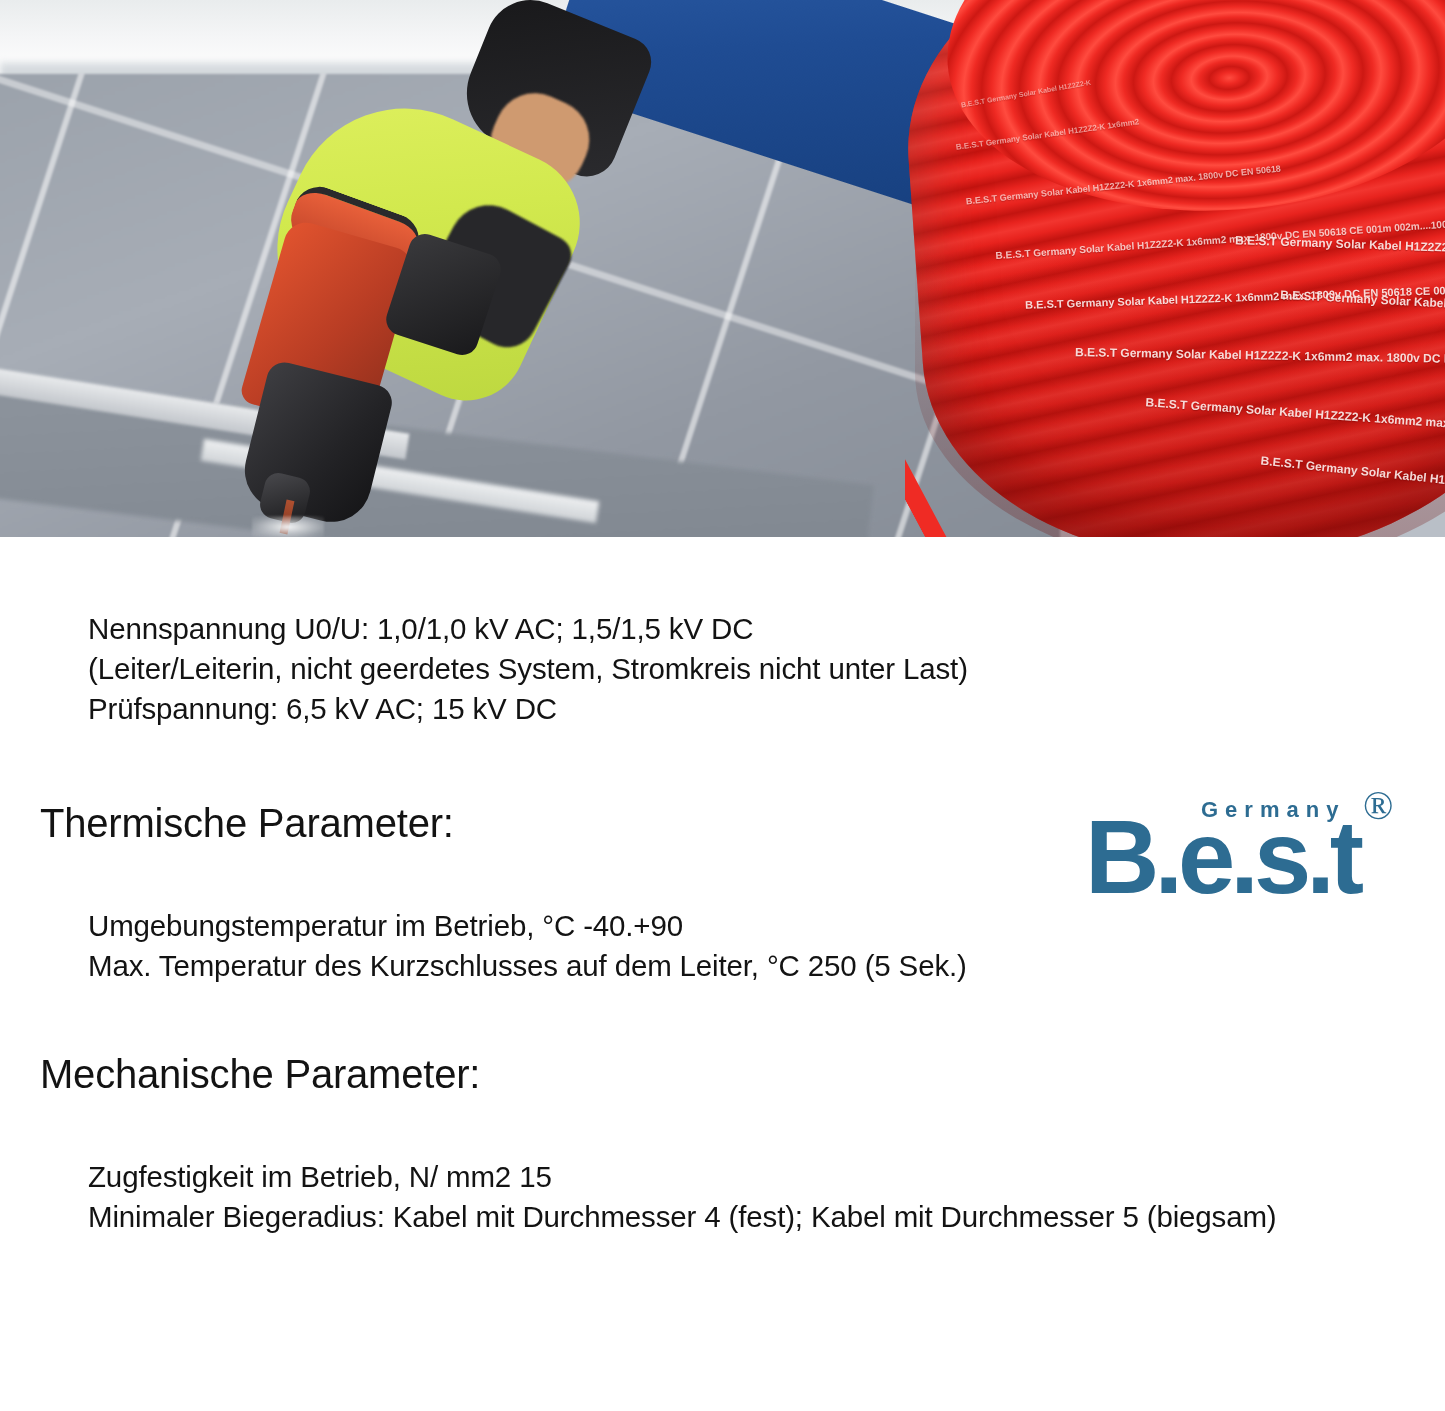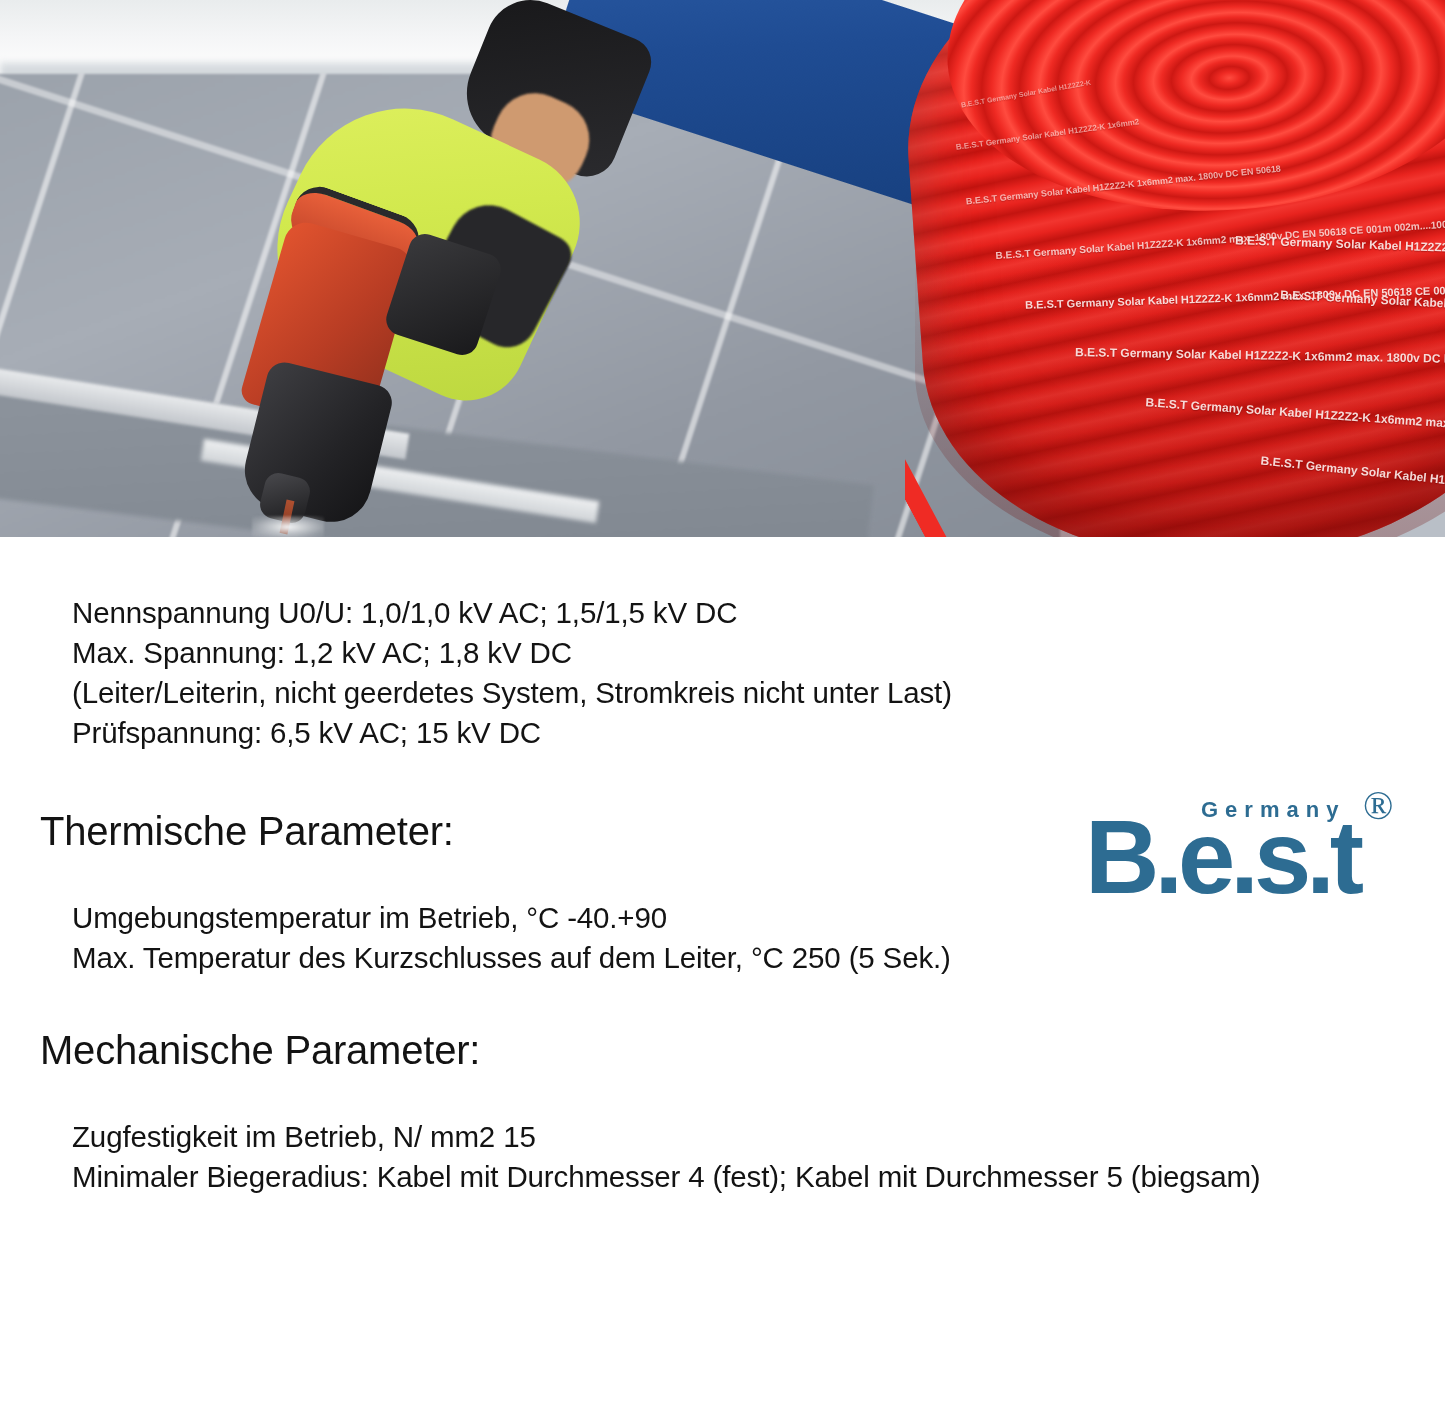--- a/index.html
+++ b/index.html
@@ -317,21 +317,21 @@
   .section-heading {
     font-size: 40px;
     font-weight: 400;
     color: #131313;
     letter-spacing: -0.2px;
     margin: 0;
     padding-left: 40px;
     line-height: 1.0;
   }
   .param-list {
-    margin: 0;
+    margin: 16px;
     padding: 0 0 0 72px;
     list-style: none;
   }
   .param-list li {
     font-size: 29.5px;
     font-weight: 400;
     color: #131313;
     line-height: 40px;
     letter-spacing: -0.15px;
     white-space: nowrap;
@@ -425,21 +425,20 @@
   <span class="cable-print cp8">B.E.S.T Germany Solar Kabel H1Z2Z2-K 1x6mm2</span>
   <span class="cable-print cp9">B.E.S.T Germany Solar Kabel H1Z2Z2-K 1x6mm2</span>
   <span class="cable-print cp10">B.E.S.T Germany Solar Kabel H1Z2Z2-K 1x6mm2</span>
 </div>
 
 <div class="content">
 
   <section class="sec-electrical">
     <ul class="param-list">
       <li>Nennspannung U0/U: 1,0/1,0 kV AC; 1,5/1,5 kV DC</li>
-      <li>Max. Spannung: 1,2 kV AC; 1,8 kV DC</li>
       <li>(Leiter/Leiterin, nicht geerdetes System, Stromkreis nicht unter Last)</li>
       <li>Prüfspannung: 6,5 kV AC; 15 kV DC</li>
     </ul>
   </section>
 
   <section class="sec-thermal">
     <h2 class="section-heading">Thermische Parameter:</h2>
     <ul class="param-list">
       <li>Umgebungstemperatur im Betrieb, °C -40.+90</li>
       <li>Max. Temperatur des Kurzschlusses auf dem Leiter, °C 250 (5 Sek.)</li>

